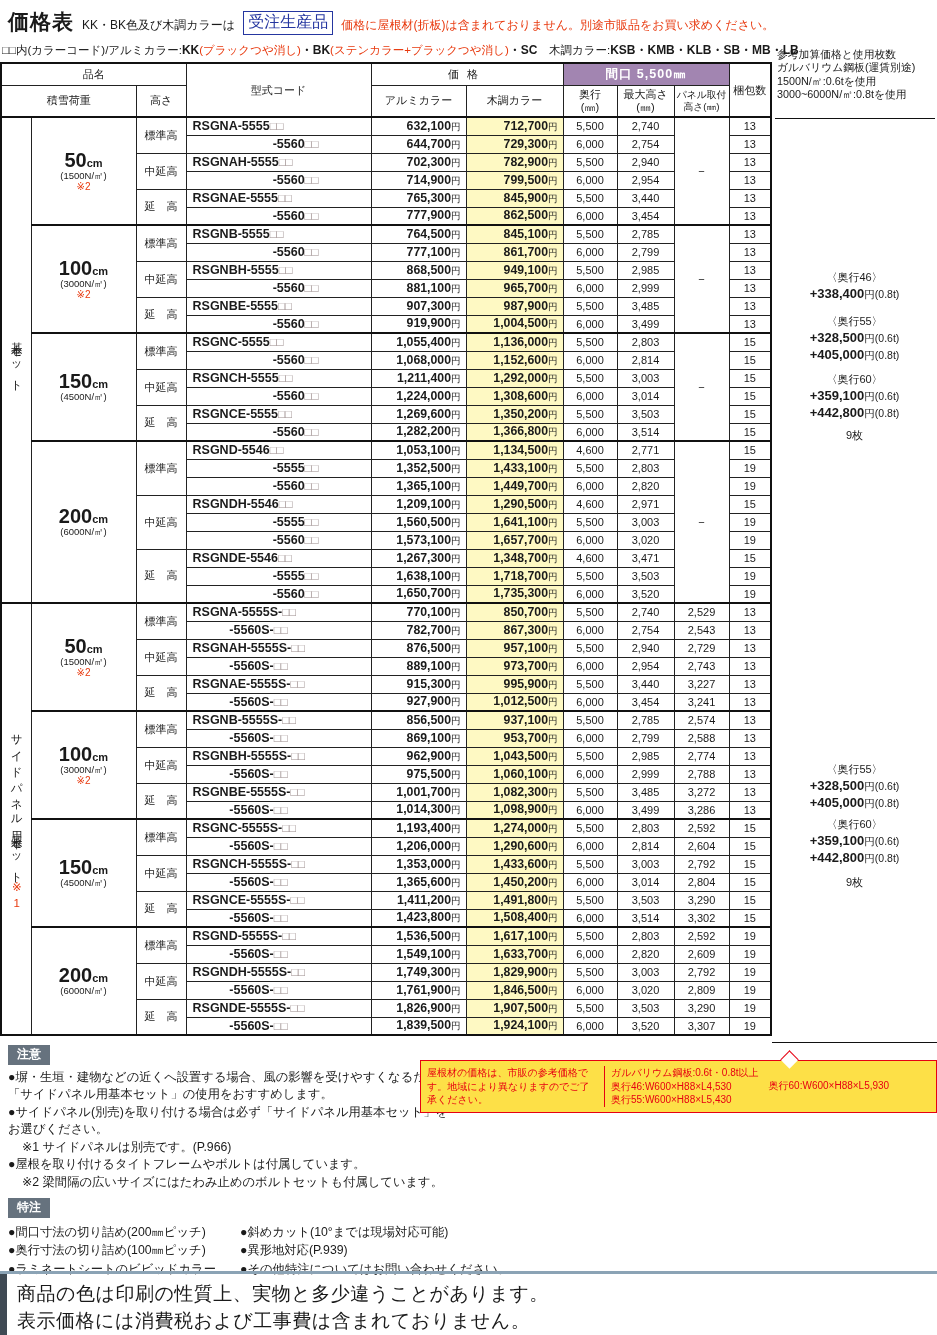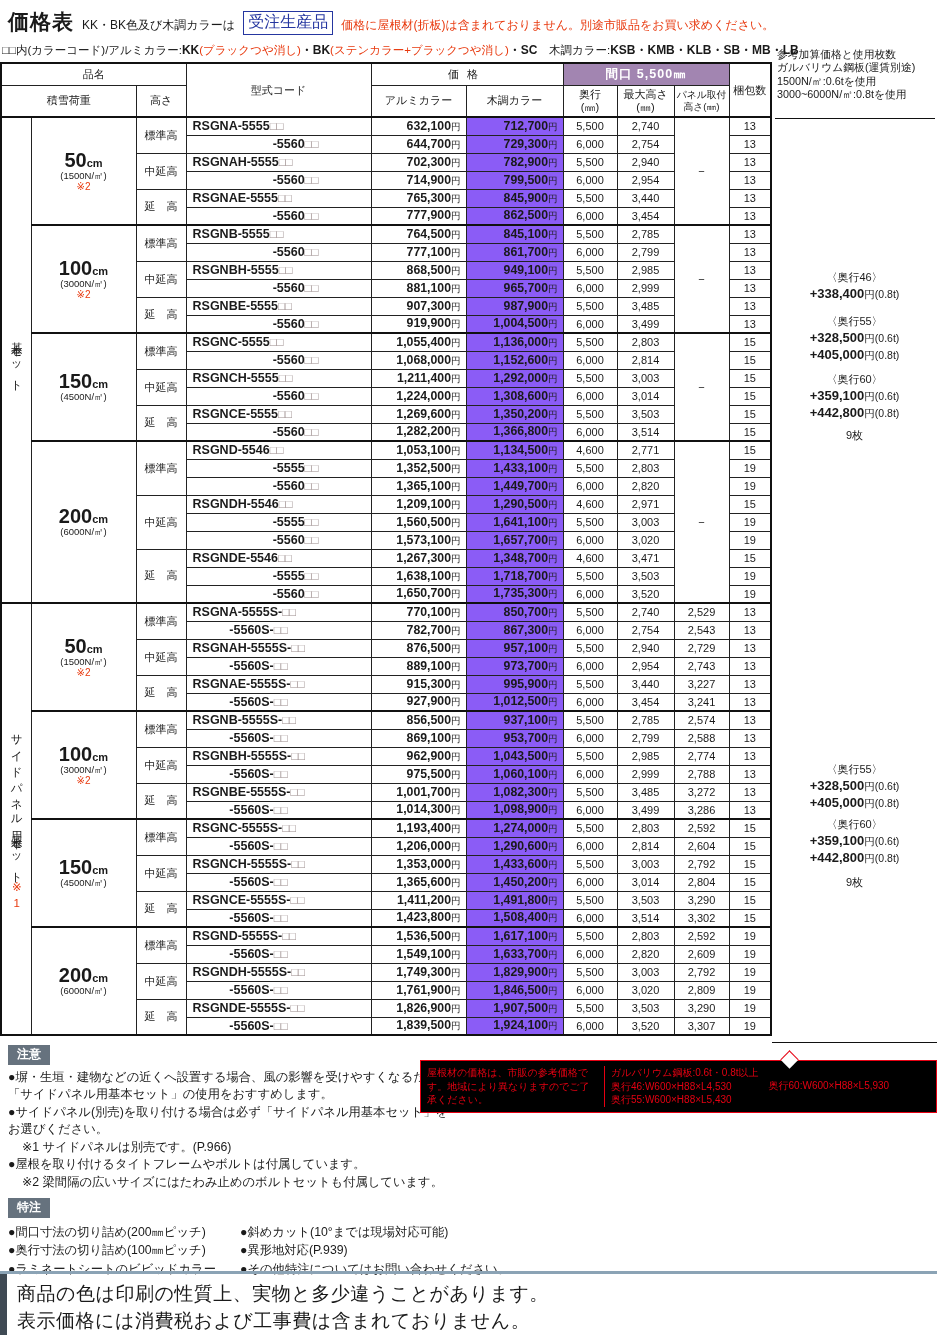--- a/index.html
+++ b/index.html
@@ -34,40 +34,40 @@
   .w-unit { font-size:11px; font-weight:bold; }
   .w-load { font-size:9.5px; line-height:1.2; }
   .w-note { font-size:10px; color:#e8380d; line-height:1.15; }
   td.hgt { font-size:11px; }
   td.code { text-align:left; padding-left:6px; font-weight:bold; font-size:12.5px; white-space:nowrap; }
   td.code.cont1 { text-align:right; padding-right:52px; padding-left:0; }
   td.code.cont2 { text-align:center; padding-right:40px; padding-left:0; }
   .sq { color:#9a8c8c; font-size:11.5px; }
   td.price { text-align:right; padding-right:5px; font-weight:bold; font-size:12.3px; white-space:nowrap; }
   td.price .yen { font-size:9.5px; font-weight:normal; }
-  td.wood { background:#8b5cf6; }
+  td.wood { background:#fef9c3; }
   tr.grp-start td { border-top:2px solid #111; }
   tr.sec-start td { border-top:2.5px solid #111; }
   
   .sidebar { width:167px; position:relative; font-size:11px; }
   .sb-head { position:absolute; top:-14px; left:5px; line-height:1.25; font-size:10.8px; white-space:nowrap; }
   .sb-rule { position:absolute; top:56px; left:3px; width:160px; border-top:1.5px solid #111; }
   .sb-rule-bottom { position:absolute; top:980px; left:0; width:167px; border-top:1.5px solid #111; }
   .sb-block { position:absolute; left:0; width:100%; text-align:center; line-height:1.35; }
   .sb-bh { font-size:11px; }
   .sb-amt { font-weight:bold; font-size:13px; }
   .sb-suf { font-size:10.5px; }
   .sb-count { position:absolute; left:0; width:100%; text-align:center; font-size:11px; }
   
   .notes-row { position:relative; margin-top:8px; height:136px; }
   .sec-label { display:inline-block; background:#66727e; color:#fff; font-size:12px; font-weight:bold; padding:1px 9px 2px 9px; margin-left:8px; }
   .caution-list { margin:4px 0 0 8px; width:448px; font-size:12.3px; line-height:1.42; }
   .cl-note { padding-left:14px; }
   .redbox { position:absolute; left:420px; top:16px; width:517px; border:1.5px solid #e60012; color:#e60012;
-            display:flex; padding:5px 6px; font-size:10px; line-height:1.35; background:#000000; }
+            display:flex; padding:5px 6px; font-size:10px; line-height:1.35; background:#fde047; }
   .rb-left { width:178px; border-right:1px solid #e60012; padding-right:5px; }
   .rb-mid { padding:0 6px; white-space:nowrap; }
   .rb-right { padding-left:4px; white-space:nowrap; margin-top:13px; }
   .rb-pointer { position:absolute; top:-8px; left:362px; width:13px; height:13px; background:#fff;
                 border-left:1.5px solid #e60012; border-top:1.5px solid #e60012; transform:rotate(45deg); }
   
   .special { margin-top:17px; }
   .special-cols { display:flex; margin:5px 0 0 8px; font-size:12.3px; line-height:1.5; }
   .sp-col1 { width:232px; }
   

